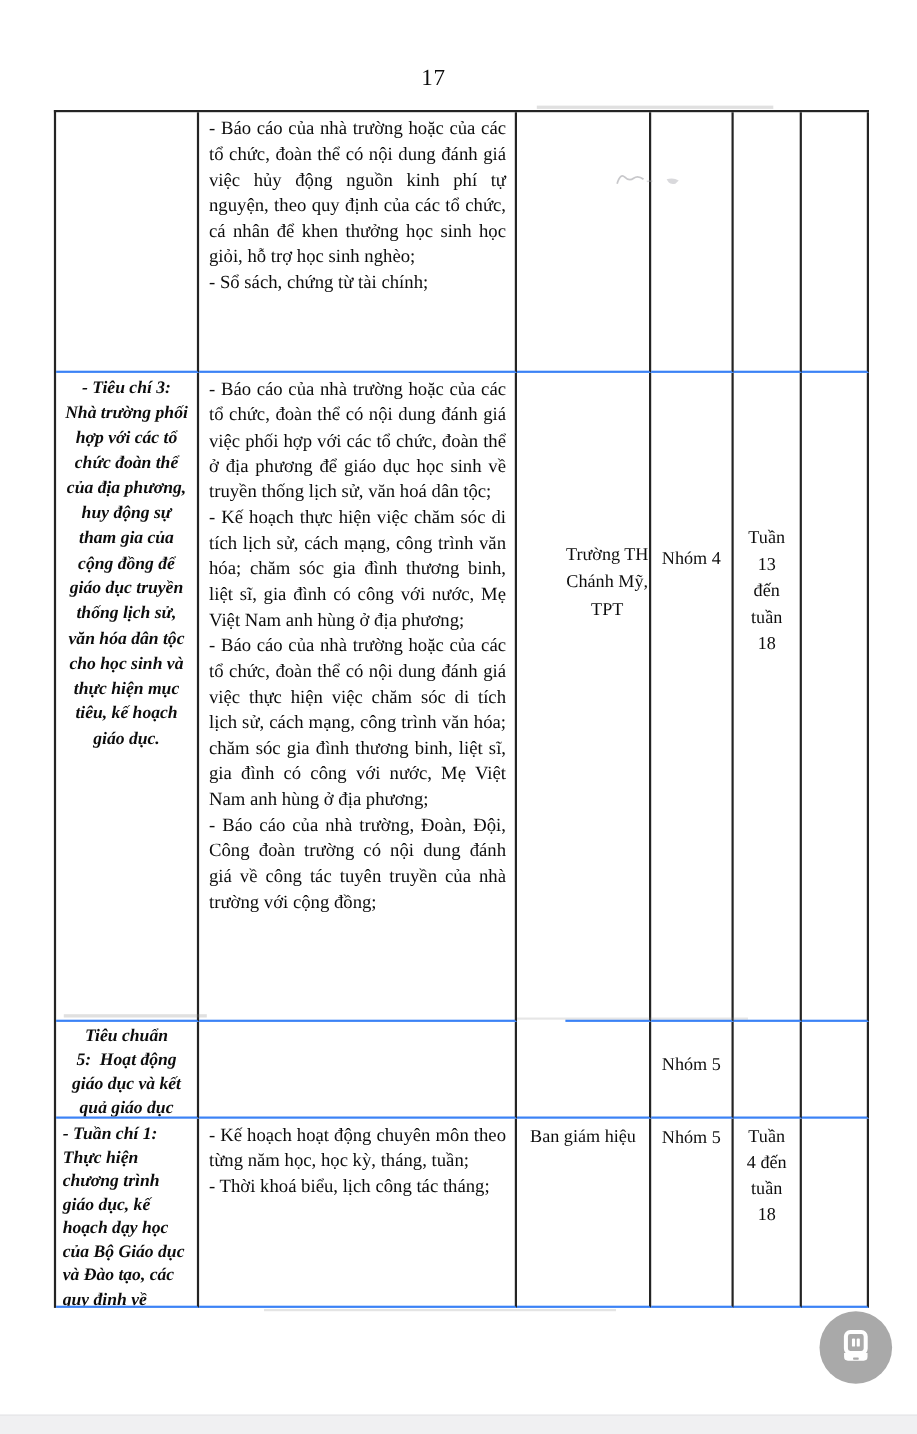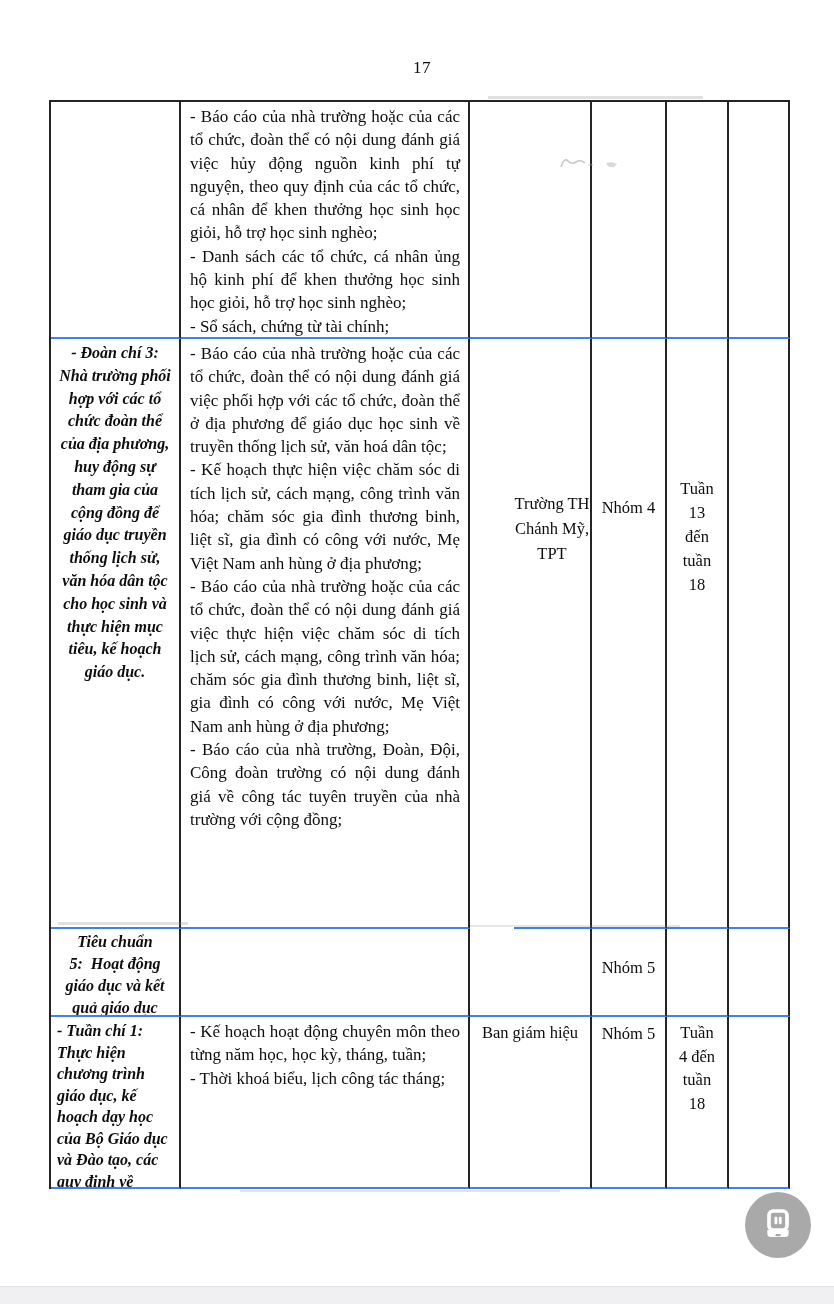--- a/index.html
+++ b/index.html
@@ -8,24 +8,24 @@
     width: 834px;
     height: 1304px;
     background: #ffffff;
     overflow: hidden;
     font-family: "Liberation Serif", "DejaVu Serif", serif;
     color: #0d0d0d;
   }
   .page-number {
     position: absolute;
     top: 58px;
-    left: 398px;
+    left: 370px;
     width: 48px;
     text-align: center;
-    font-size: 17px;
+    font-size: 21px;
     letter-spacing: 0.5px;
   }
   
   .doc-table {
     position: absolute;
     left: 49px;
     top: 100px;
     display: grid;
     grid-template-columns: 130px 289px 122px 75px 62px 61px;
     grid-template-rows: 237px 590px 88px 172px;
@@ -113,29 +113,28 @@
 
 <div class="screen">
 
   <div class="page-number">17</div>
 
   <div class="doc-table">
 
     <div class="cell"></div>
     <div class="cell evidence">
       <p>- Báo cáo của nhà trường hoặc của các tổ chức, đoàn thể có nội dung đánh giá việc hủy động nguồn kinh phí tự nguyện, theo quy định của các tổ chức, cá nhân để khen thưởng học sinh học giỏi, hỗ trợ học sinh nghèo;</p>
-      <p>- Danh sách các tổ chức, cá nhân ủng hộ kinh phí để khen thưởng học sinh học giỏi, hỗ trợ học sinh nghèo;</p>
       <p>- Sổ sách, chứng từ tài chính;</p>
     </div>
     <div class="cell"></div>
     <div class="cell"></div>
     <div class="cell"></div>
     <div class="cell"></div>
 
-    <div class="cell criteria"><span class="crit-title">- Đoàn chí 3:</span>
+    <div class="cell criteria"><span class="crit-title">- Tiêu chí 3:</span>
 <span>Nhà trường phối
 hợp với các tổ
 chức đoàn thể
 của địa phương,
 huy động sự
 tham gia của
 cộng đồng để
 giáo dục truyền
 thống lịch sử,
 văn hóa dân tộc

